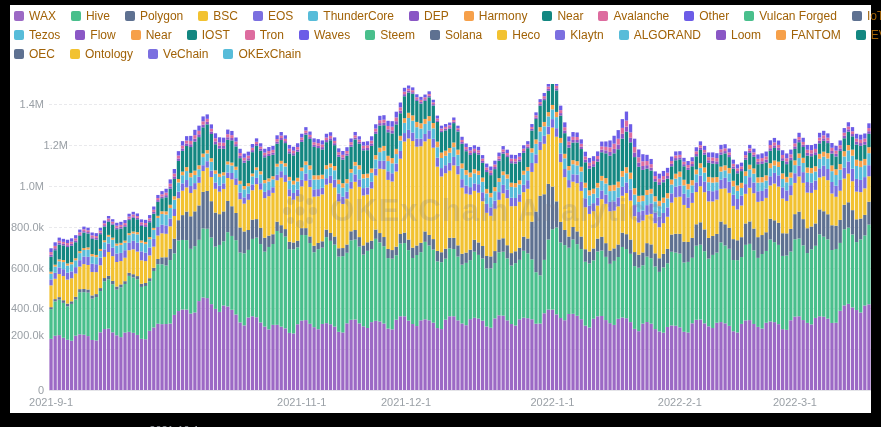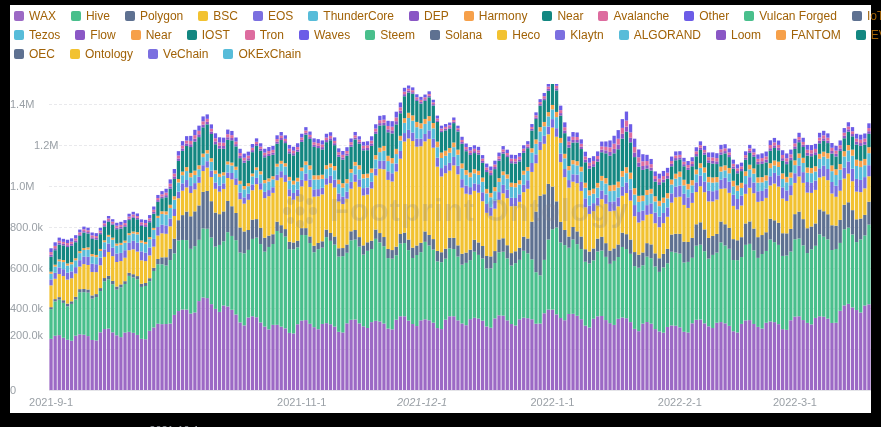--- a/index.html
+++ b/index.html
@@ -8,21 +8,21 @@
   
   .legend{position:absolute;left:4px;top:4px;width:853px;}
   .legend-row{display:flex;flex-wrap:nowrap;align-items:center;margin-bottom:5px;}
   .legend-item{display:flex;align-items:center;margin-right:15px;cursor:pointer;white-space:nowrap;}
   .legend-swatch{width:10px;height:10px;border-radius:2px;margin-right:5px;flex:0 0 auto;}
   .legend-label{font-size:12px;color:#a16207;line-height:14px;}
   
   .chart-area{position:absolute;left:0;top:0;width:861px;height:408px;}
   .gridline{position:absolute;left:39px;width:822px;height:0;border-top:1px dashed #e9e9ec;}
   .gridline.zero{border-top:1px solid #e4e4e8;}
-  .y-tick{position:absolute;width:34px;text-align:left;font-size:11px;color:#9aa0a6;height:12px;line-height:12px;}
+  .y-tick{position:absolute;width:34px;text-align:right;font-size:11px;color:#9aa0a6;height:12px;line-height:12px;}
   .x-tick{position:absolute;top:391px;font-size:11px;color:#9aa0a6;white-space:nowrap;transform:translateX(-50%);}
   #plot{position:absolute;left:39px;top:79px;}
   .watermark{position:absolute;left:270px;top:186px;display:flex;align-items:center;
              color:rgba(125,125,135,0.22);pointer-events:none;}
   .watermark-text{font-size:31px;font-weight:bold;letter-spacing:1px;margin-left:10px;}
 </style>
 </head>
 <body>
 
 <div class="card">
@@ -2246,40 +2246,40 @@
         <rect x="818.29" width="3.3" y="63.19" height="5.97" fill="#f6a04a"></rect>
         <rect x="818.29" width="3.3" y="49.84" height="13.35" fill="#138781"></rect>
         <rect x="818.29" width="3.3" y="47.21" height="2.63" fill="#8a57c5"></rect>
         <rect x="818.29" width="3.3" y="44.06" height="3.15" fill="#dd6c9f"></rect>
         <rect x="818.29" width="3.3" y="39.33" height="4.73" fill="#6c5ce7"></rect>
       </svg>
     <div id="x-ticks">
         <div class="x-tick" style="left: 41.055px;">2021-9-1</div>
         <div class="x-tick" style="left: 164.355px; margin-top: 28px;">2021-10-1</div>
         <div class="x-tick" style="left: 291.765px;">2021-11-1</div>
-        <div class="x-tick" style="left: 412px; font-style: italic;">2021-12-1</div>
+        <div class="x-tick" style="left: 396px;">2021-12-1</div>
         <div class="x-tick" style="left: 542.475px;">2022-1-1</div>
         <div class="x-tick" style="left: 669.885px;">2022-2-1</div>
         <div class="x-tick" style="left: 784.965px;">2022-3-1</div>
       </div>
     <div class="watermark">
       <svg width="40" height="40" viewBox="0 0 40 40">
         <g fill="rgba(125,125,135,0.22)">
           <circle cx="20" cy="7" r="4"></circle>
             <circle cx="20" cy="33" r="4"></circle>
           <circle cx="7" cy="20" r="4"></circle>
             <circle cx="33" cy="20" r="4"></circle>
           <circle cx="10.5" cy="10.5" r="3.4"></circle>
             <circle cx="29.5" cy="10.5" r="3.4"></circle>
           <circle cx="10.5" cy="29.5" r="3.4"></circle>
             <circle cx="29.5" cy="29.5" r="3.4"></circle>
           <circle cx="20" cy="20" r="4.5"></circle>
         </g>
       </svg>
-      <span class="watermark-text">Footprint Ontology</span>
+      <span class="watermark-text">OKExChain Analytics</span>
     </div>
   </div>
   <div class="legend" id="legend">
       <div class="legend-row">
         <div class="legend-item">
           <span class="legend-swatch" style="background: rgb(156, 105, 197);"></span>
           <span class="legend-label">WAX</span>
         </div>
         <div class="legend-item">
           <span class="legend-swatch" style="background: rgb(73, 191, 140);"></span>

